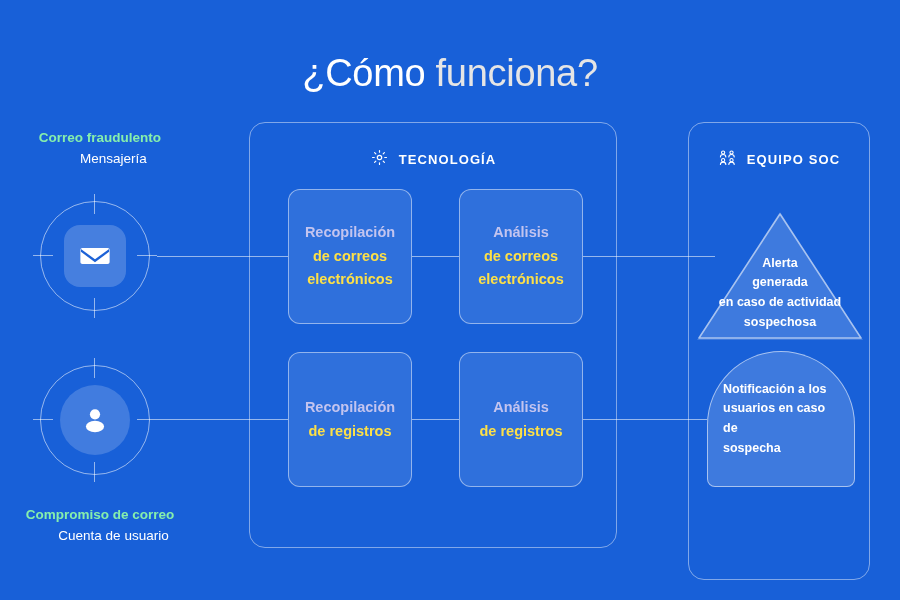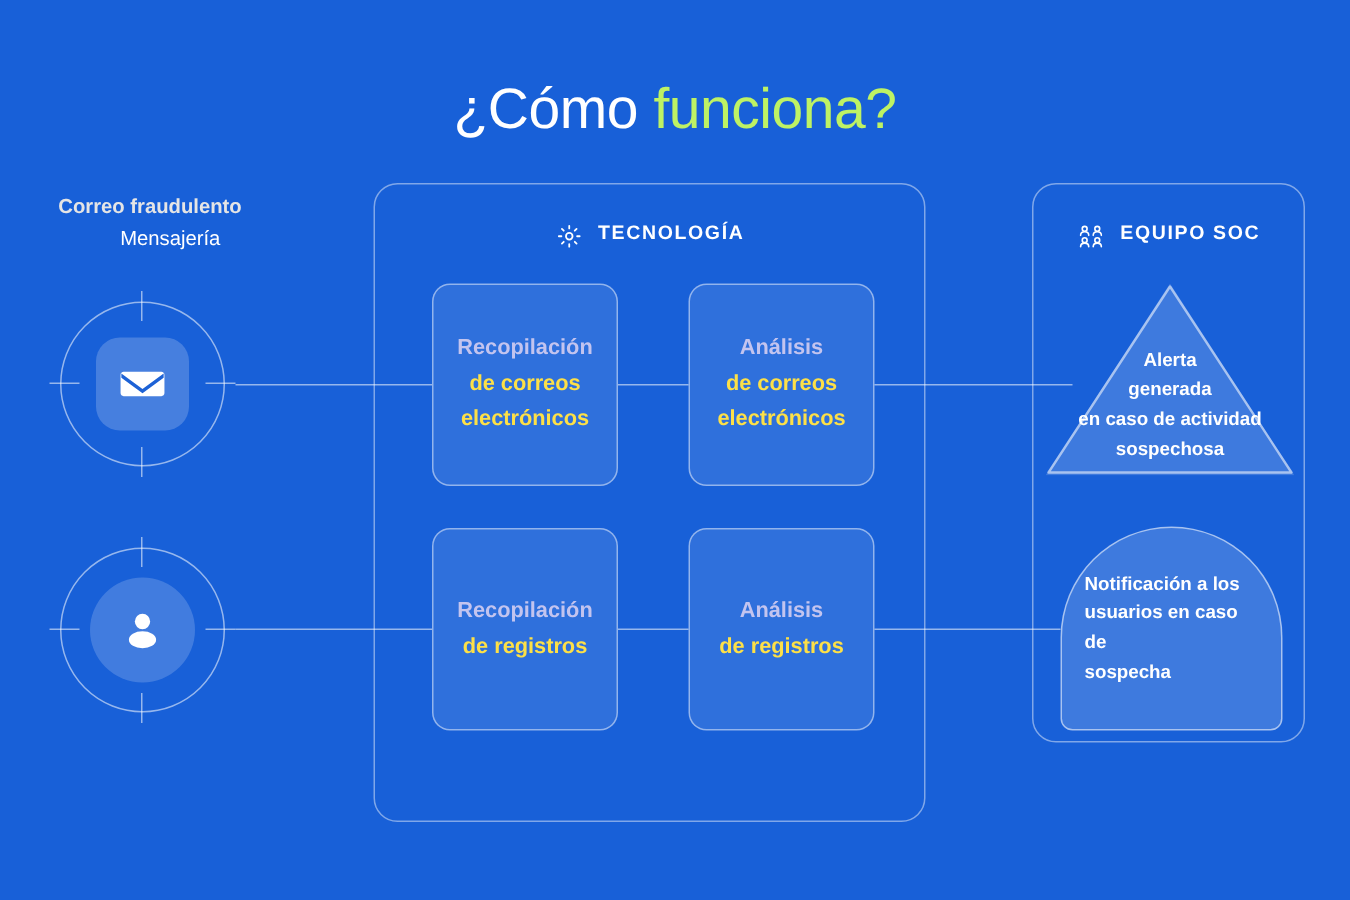--- a/index.html
+++ b/index.html
@@ -30,32 +30,32 @@
     top: 52px;
     left: 0;
     width: 900px;
     text-align: center;
     font-size: 38px;
     font-weight: 300;
     letter-spacing: -0.3px;
     white-space: nowrap;
   }
   .title .t-a { color: #ffffff; text-align: center; }
-  .title .t-b { color: #bef264; }
+  .title .t-b { color: #e5e5e5; }
 
   
   .side-label {
     position: absolute;
     width: 200px;
     text-align: center;
     line-height: 1.55;
   }
   .side-label .l-top {
     display: block;
-    color: #e5e5e5;
+    color: #86efac;
     font-size: 13.5px;
     font-weight: bold;
   }
   .side-label .l-sub {
     display: block;
     color: #ffffff;
     font-size: 13.5px;
     font-weight: normal;
     margin-left: 27px;
   }
@@ -110,29 +110,29 @@
     justify-content: center;
   }
 
   
   .group {
     position: absolute;
     border: 1.2px solid rgba(255,255,255,0.45);
     border-radius: 16px;
   }
   #group-tech { left: 249px; top: 122px; width: 368px; height: 426px; }
-  #group-soc  { left: 688px; top: 122px; width: 182px; height: 373px; }
+  #group-soc  { left: 688px; top: 122px; width: 182px; height: 458px; }
 
   .group-header {
     position: absolute;
     top: 24px;
     left: 0;
     width: 100%;
     display: flex;
-    align-items: flex-start;
+    align-items: flex-end;
     justify-content: center;
     gap: 9px;
     color: #ffffff;
     font-size: 13px;
     font-weight: bold;
     letter-spacing: 1.1px;
   }
   .group-header .hdr-icon {
     display: inline-flex;
     align-items: center;
@@ -189,21 +189,21 @@
   .soc-shape .txt {
     position: relative;
     z-index: 2;
     color: #ffffff;
     font-size: 12.5px;
     font-weight: bold;
     line-height: 1.58;
     white-space: pre-line;
   }
 
-  #soc-triangle { left: 697px; top: 189px; width: 166px; height: 128px; justify-content: center; }
+  #soc-triangle { left: 697px; top: 212px; width: 166px; height: 128px; justify-content: center; }
   #soc-triangle .tri-fill {
     position: absolute;
     inset: 0;
     background: rgba(255,255,255,0.17);
     border-top: 0;
     clip-path: polygon(50% 0%, 100% 100%, 0% 100%);
   }
   #soc-triangle .tri-line {
     position: absolute;
     inset: 0;
@@ -231,20 +231,24 @@
 
   <div class="title">
     <span class="t-a">¿Cómo </span><span class="t-b">funciona?</span>
   </div>
 
   <div class="side-label" id="label-top">
     <span class="l-top">Correo fraudulento</span>
     <span class="l-sub">Mensajería</span>
   </div>
 
+  <div class="side-label" id="label-bottom">
+    <span class="l-top">Compromiso de correo</span>
+    <span class="l-sub">Cuenta de usuario</span>
+  </div>
 
   <div class="target" id="target-email">
     <div class="ring"></div>
     <div class="tick n"></div>
     <div class="tick s"></div>
     <div class="tick w"></div>
     <div class="tick e"></div>
     <div class="tile">
       <svg width="36" height="36" viewBox="0 0 24 24">
         <path d="M3.6 6.6h16.8c.75 0 1.35.6 1.35 1.35v8.1c0 .75-.6 1.35-1.35 1.35H3.6c-.75 0-1.35-.6-1.35-1.35v-8.1C2.25 7.2 2.85 6.6 3.6 6.6z" fill="#ffffff"></path>

